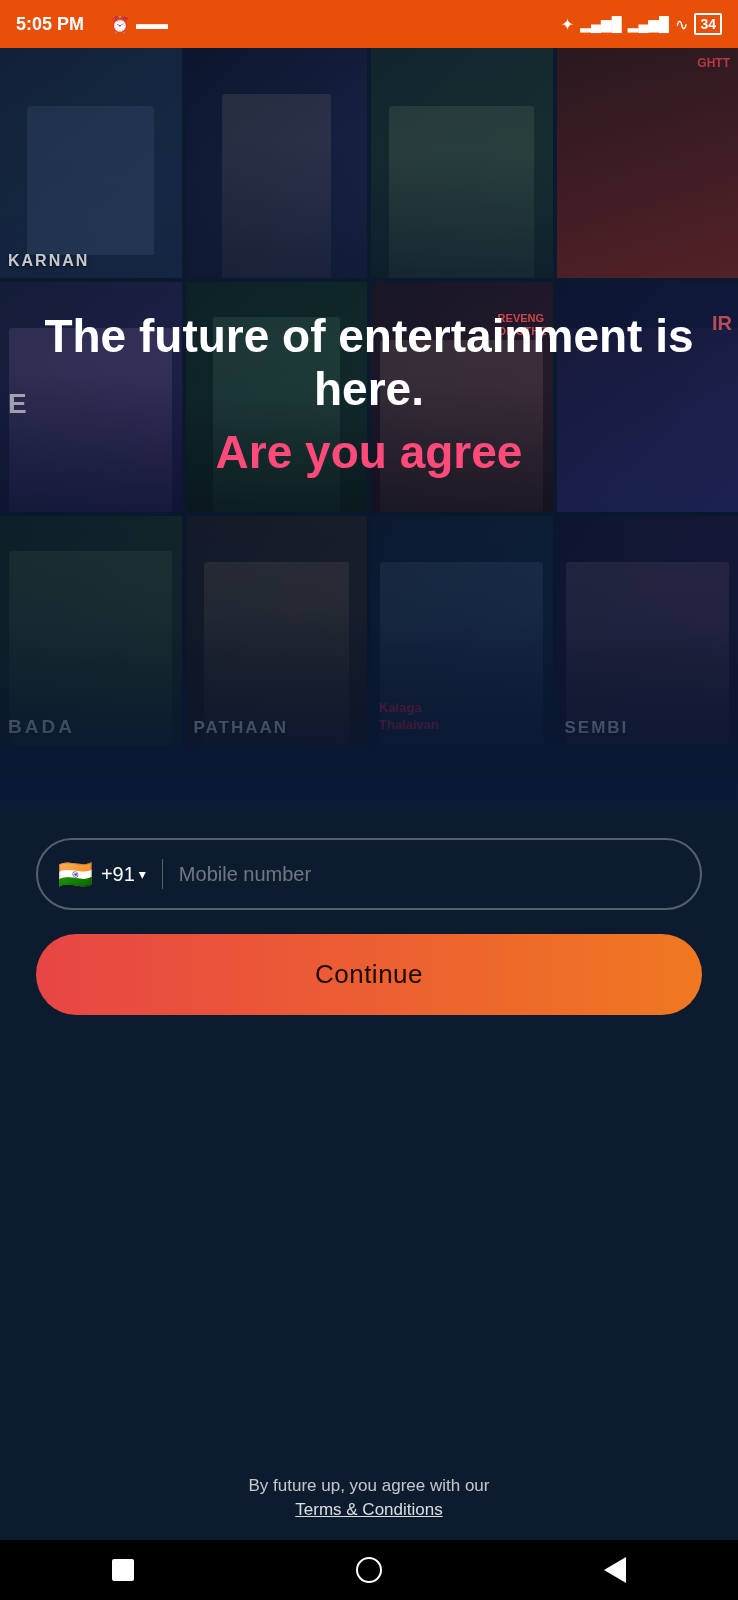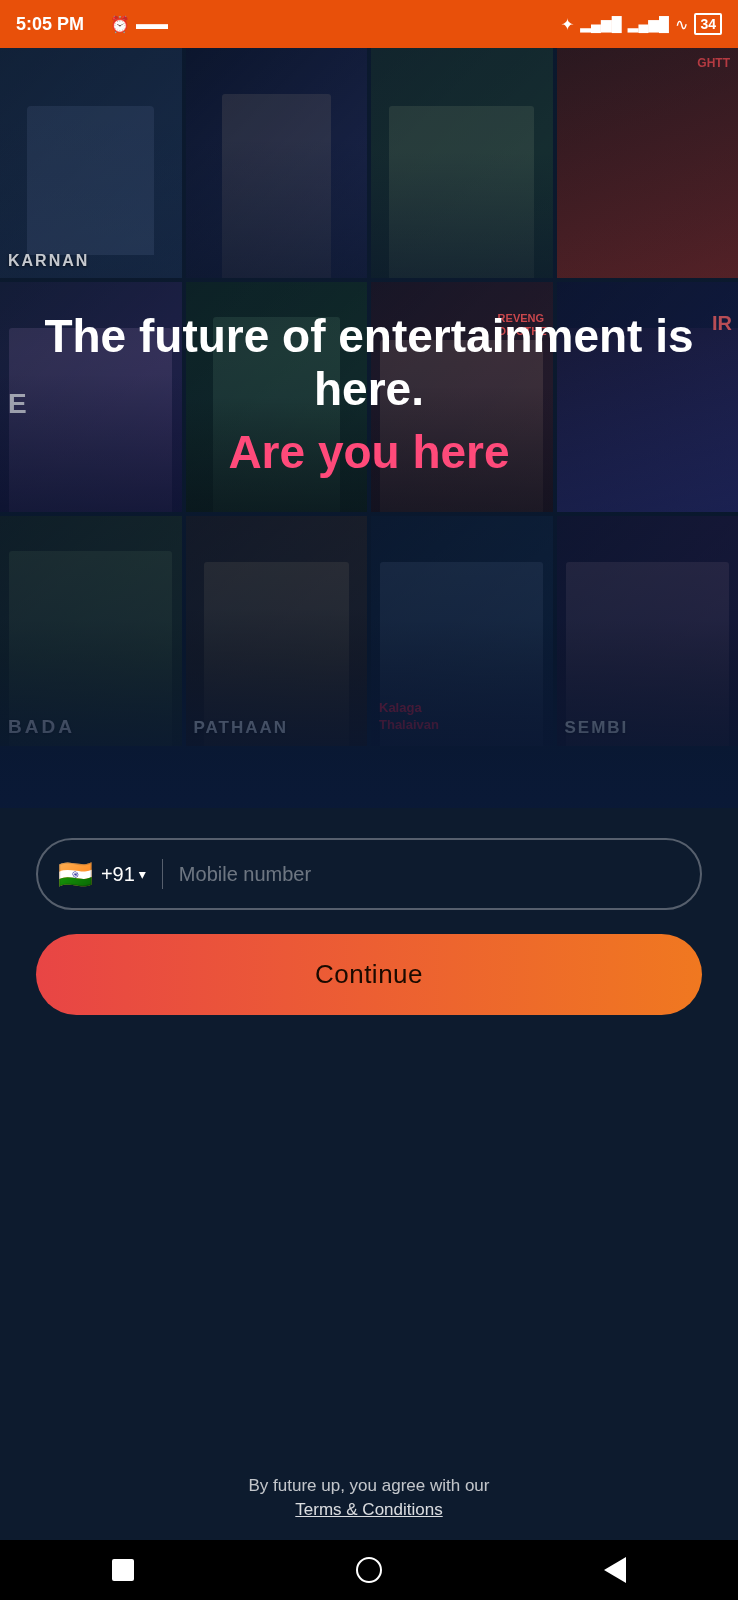--- a/index.html
+++ b/index.html
@@ -450,21 +450,21 @@
       </div>
       <span class="movie-card-label" style="font-size:17px;letter-spacing:2px;font-weight:900;">SEMBI</span>
     </div>
 
   </div>
   <div class="movie-grid-overlay"></div>
 </div>
 
 <div class="hero-text">
   <div class="hero-main-text">The future of entertainment is here.</div>
-  <div class="hero-sub-text">Are you here</div>
+  <div class="hero-sub-text">Are you agree</div>
 </div>
 
 <div class="bottom-section">
 
   <div class="phone-input-container">
     <span class="phone-flag">🇮🇳</span>
     <span class="phone-code">+91</span>
     <span class="phone-dropdown-arrow">▾</span>
     <div class="phone-divider"></div>
     <input class="phone-input" type="tel" placeholder="Mobile number" style="">

